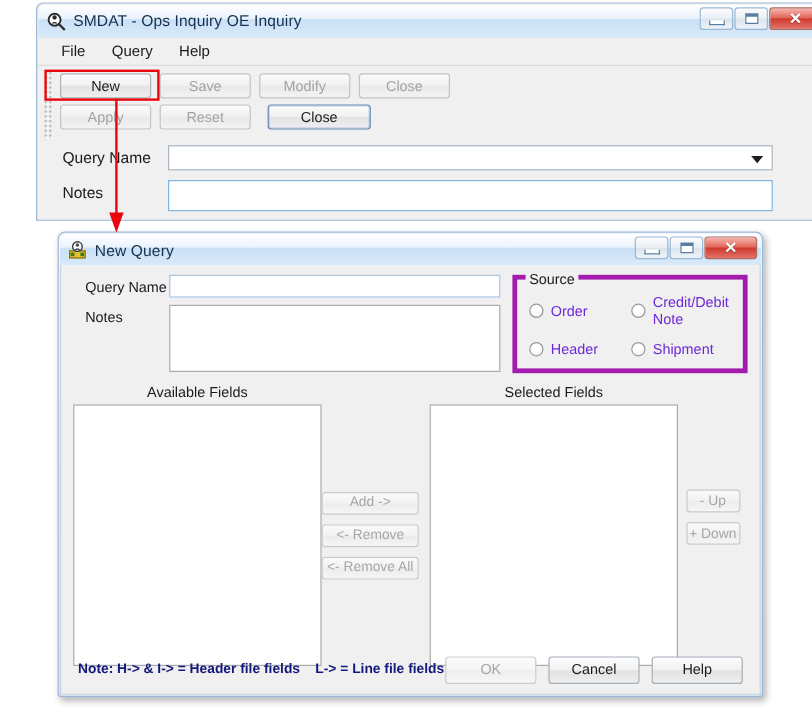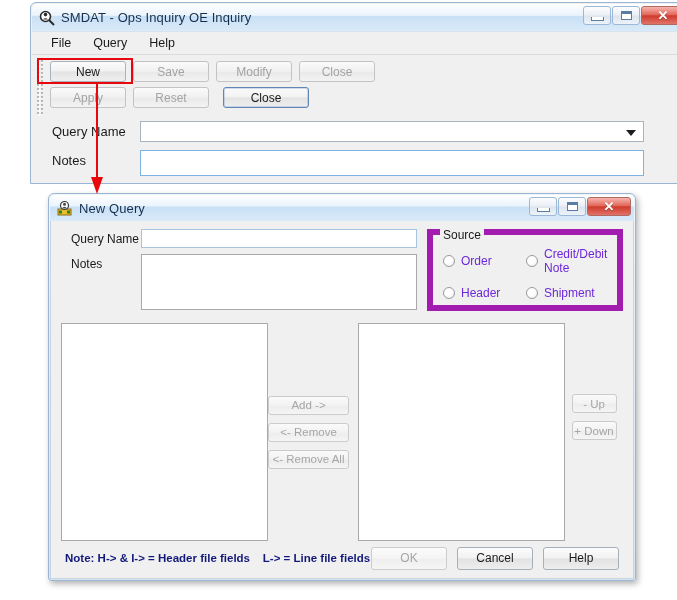--- a/index.html
+++ b/index.html
@@ -266,21 +266,21 @@
     flex: 1 1 auto;
     height: 56px;
     border: 1px solid #a9a9a9;
     background: #ffffff;
     box-sizing: border-box;
   }
 
   .groupbox {
     flex: 1 1 auto;
     margin-left: 10px;
-    border: 6px solid #a21caf;
+    border: 4px solid #a21caf;
     position: relative;
     padding: 12px 8px 8px 10px;
     box-sizing: border-box;
     height: 82px;
   }
   .groupbox > .gb-title {
     position: absolute;
     top: -7px; left: 7px;
     background: #f0f0f0;
     padding: 0 3px;
@@ -526,20 +526,25 @@
           </span>
           <span class="radio-item">
             <span class="radio-dot"></span>
             <span>Shipment</span>
           </span>
         </div>
       </div>
     </div>
 
     <div class="lists-area">
+      <div class="list-headers">
+        <span class="lh-left">Available Fields</span>
+        <span class="lh-mid"></span>
+        <span class="lh-right">Selected Fields</span>
+      </div>
 
       <div class="list-row">
         <div class="listbox"></div>
 
         <div class="mid-btns">
           <span class="mini-btn">Add -&gt;</span>
           <span class="mini-btn">&lt;- Remove</span>
           <span class="mini-btn">&lt;- Remove All</span>
         </div>
 

